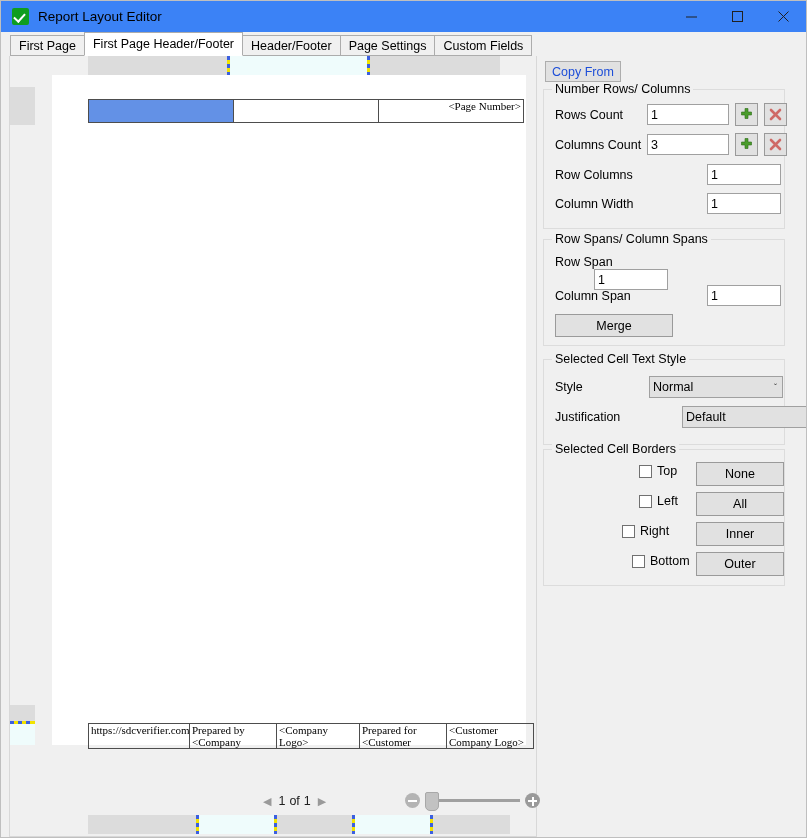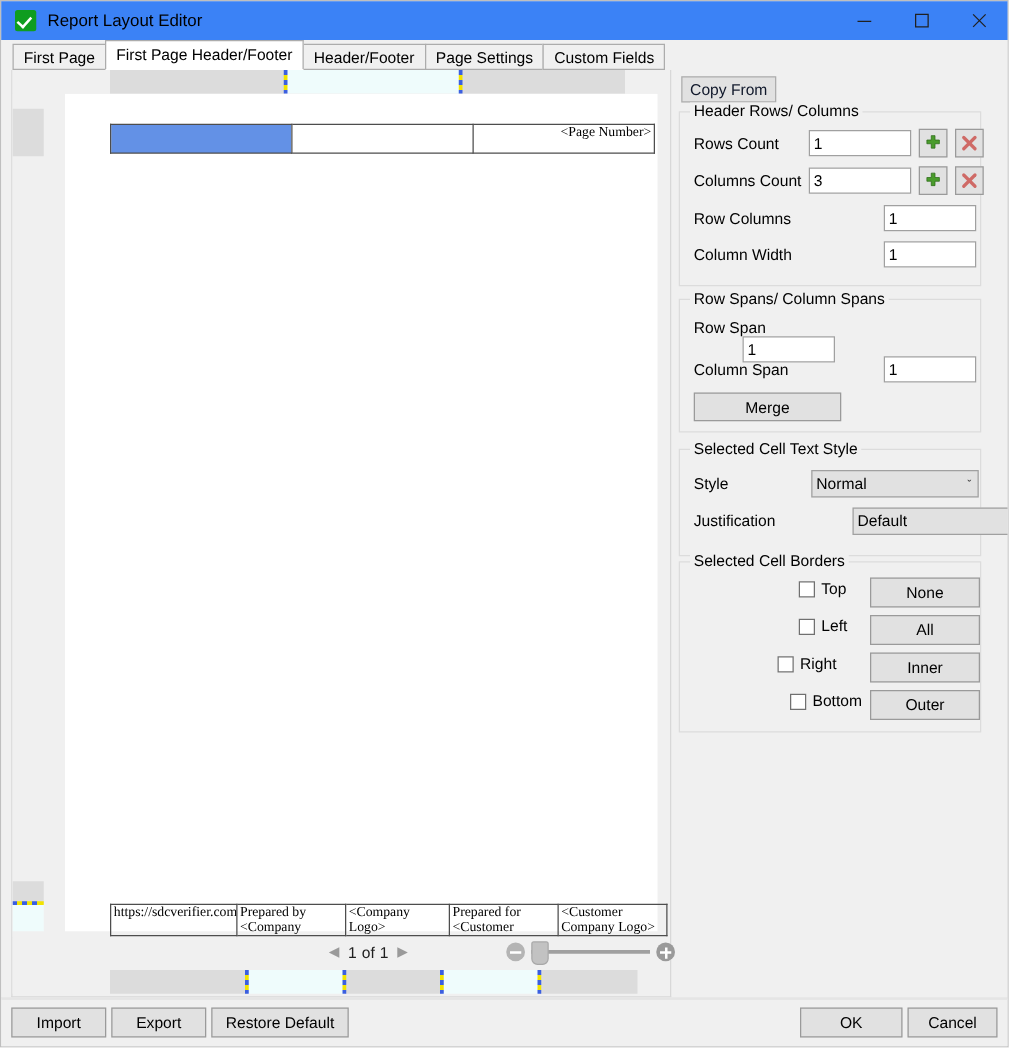--- a/index.html
+++ b/index.html
@@ -308,21 +308,21 @@
   .copyfrom-btn {
     position: absolute;
     left: 8px;
     top: 5px;
     width: 76px;
     height: 21px;
     background: #e1e1e1;
     border: 1px solid #adadad;
     font-size: 12.5px;
     font-family: "Liberation Sans", sans-serif;
-    color: #0f172a;
+    color: #1d4ed8;
     cursor: default;
     padding: 0;
   }
   .groupbox {
     position: absolute;
     left: 6px;
     width: 242px;
     border: 1px solid #dcdcdc;
     box-sizing: border-box;
   }
@@ -542,21 +542,21 @@
         <div class="ruler-mark" style="left:420px;"></div>
       </div>
 
     </div>
 
     <div class="settings-pane">
 
       <button class="copyfrom-btn">Copy From</button>
 
       <div class="groupbox" style="top:33px; height:140px;">
-        <span class="grouptitle">Header Rows/ Columns</span>
+        <span class="grouptitle">Number Rows/ Columns</span>
 
         <div class="row" style="left:11px; top:13px;">
           <span class="lbl" style="width:92px;">Rows Count</span>
           <input class="txtbox" style="width: 82px;" value="1">
           <button class="iconbtn" style="margin-left:6px;">
             <svg width="15" height="15" viewBox="0 0 15 15">
               <path d="M6 1.5h3v3.5h3.5v3H9v3.5H6V8H2.5V5H6z" fill="#4a9c2c" stroke="#2e6b1a" stroke-width="0.6"></path>
             </svg>
           </button>
           <button class="iconbtn" style="margin-left:6px;">
@@ -654,22 +654,14 @@
         <div class="chkrow" style="left:88px; top:104px;">
           <span class="chk"></span>
           <span class="lbl">Bottom</span>
         </div>
         <button class="btn" style="position:absolute; left:152px; top:102px; width:88px; height:24px;">Outer</button>
       </div>
 
     </div>
   </div>
 
-  <div class="bottombar">
-    <div class="sep-line"></div>
-    <button class="btn" style="left:8px; width:76px;">Import</button>
-    <button class="btn" style="left:88px; width:76px;">Export</button>
-    <button class="btn" style="left:168px; width:110px;">Restore Default</button>
-    <button class="btn" style="left:639px; width:82px;">OK</button>
-    <button class="btn" style="left:725px; width:72px;">Cancel</button>
-  </div>
 
 </div>
 
 </body></html>

